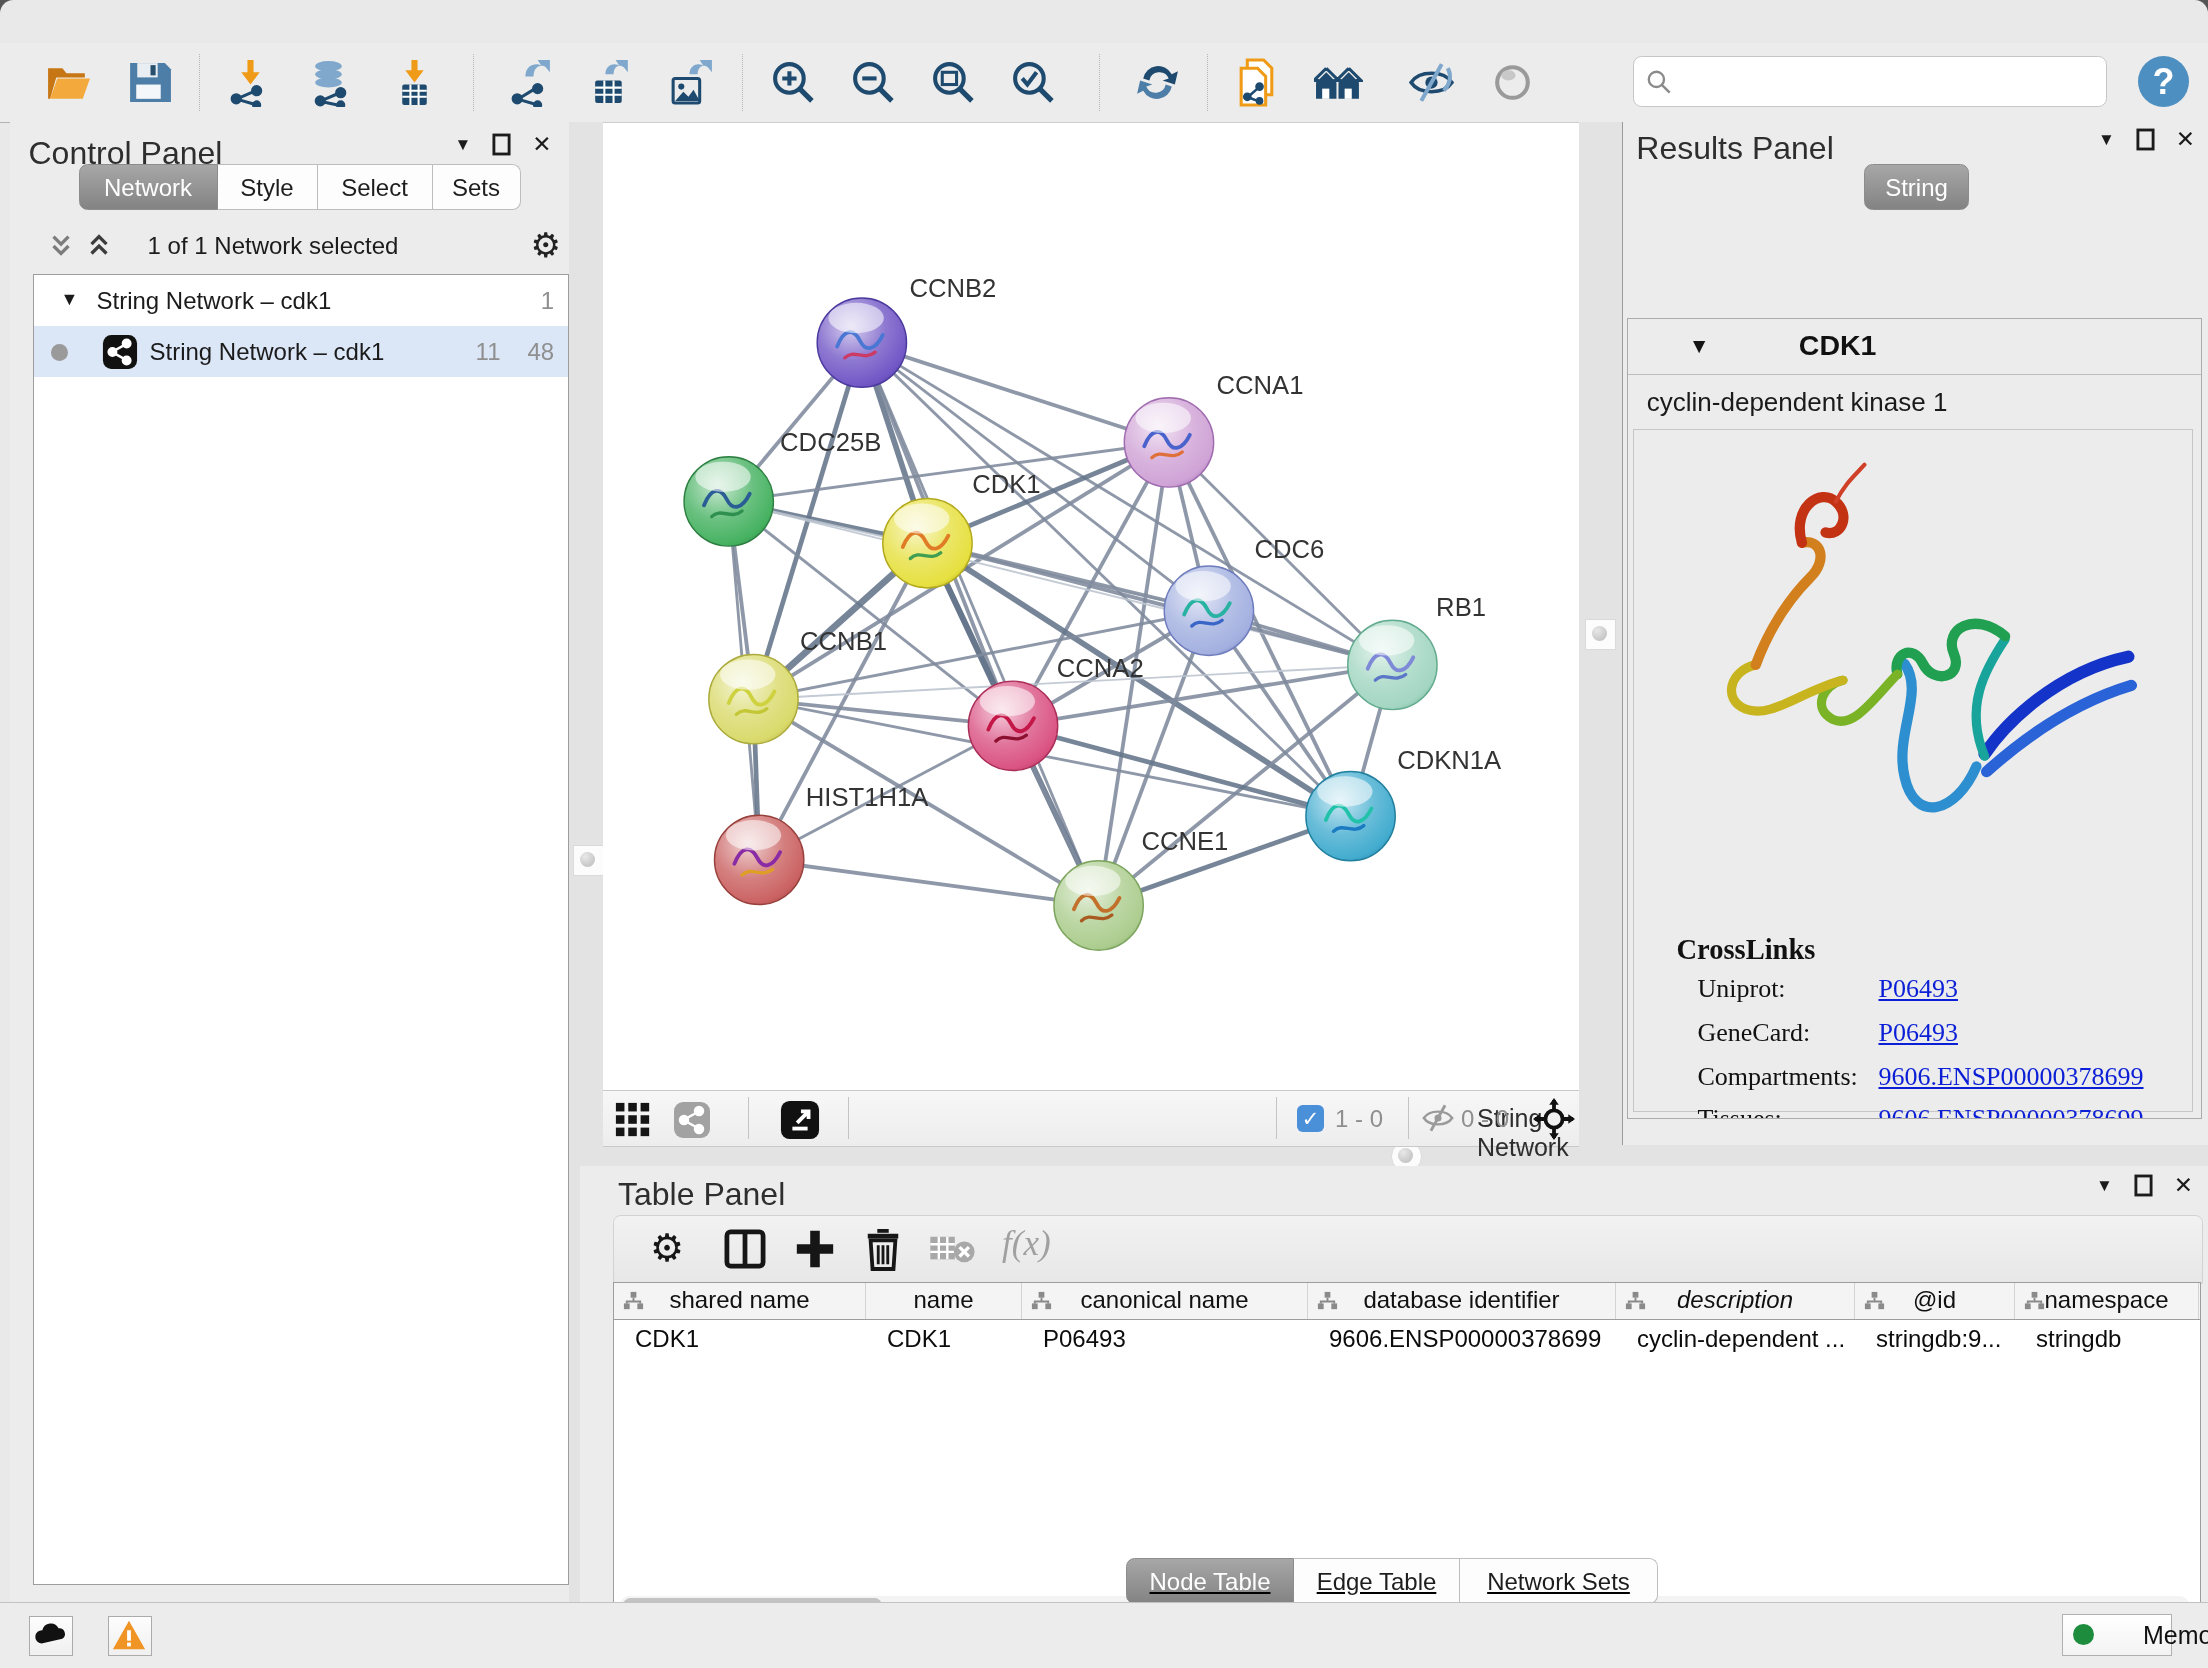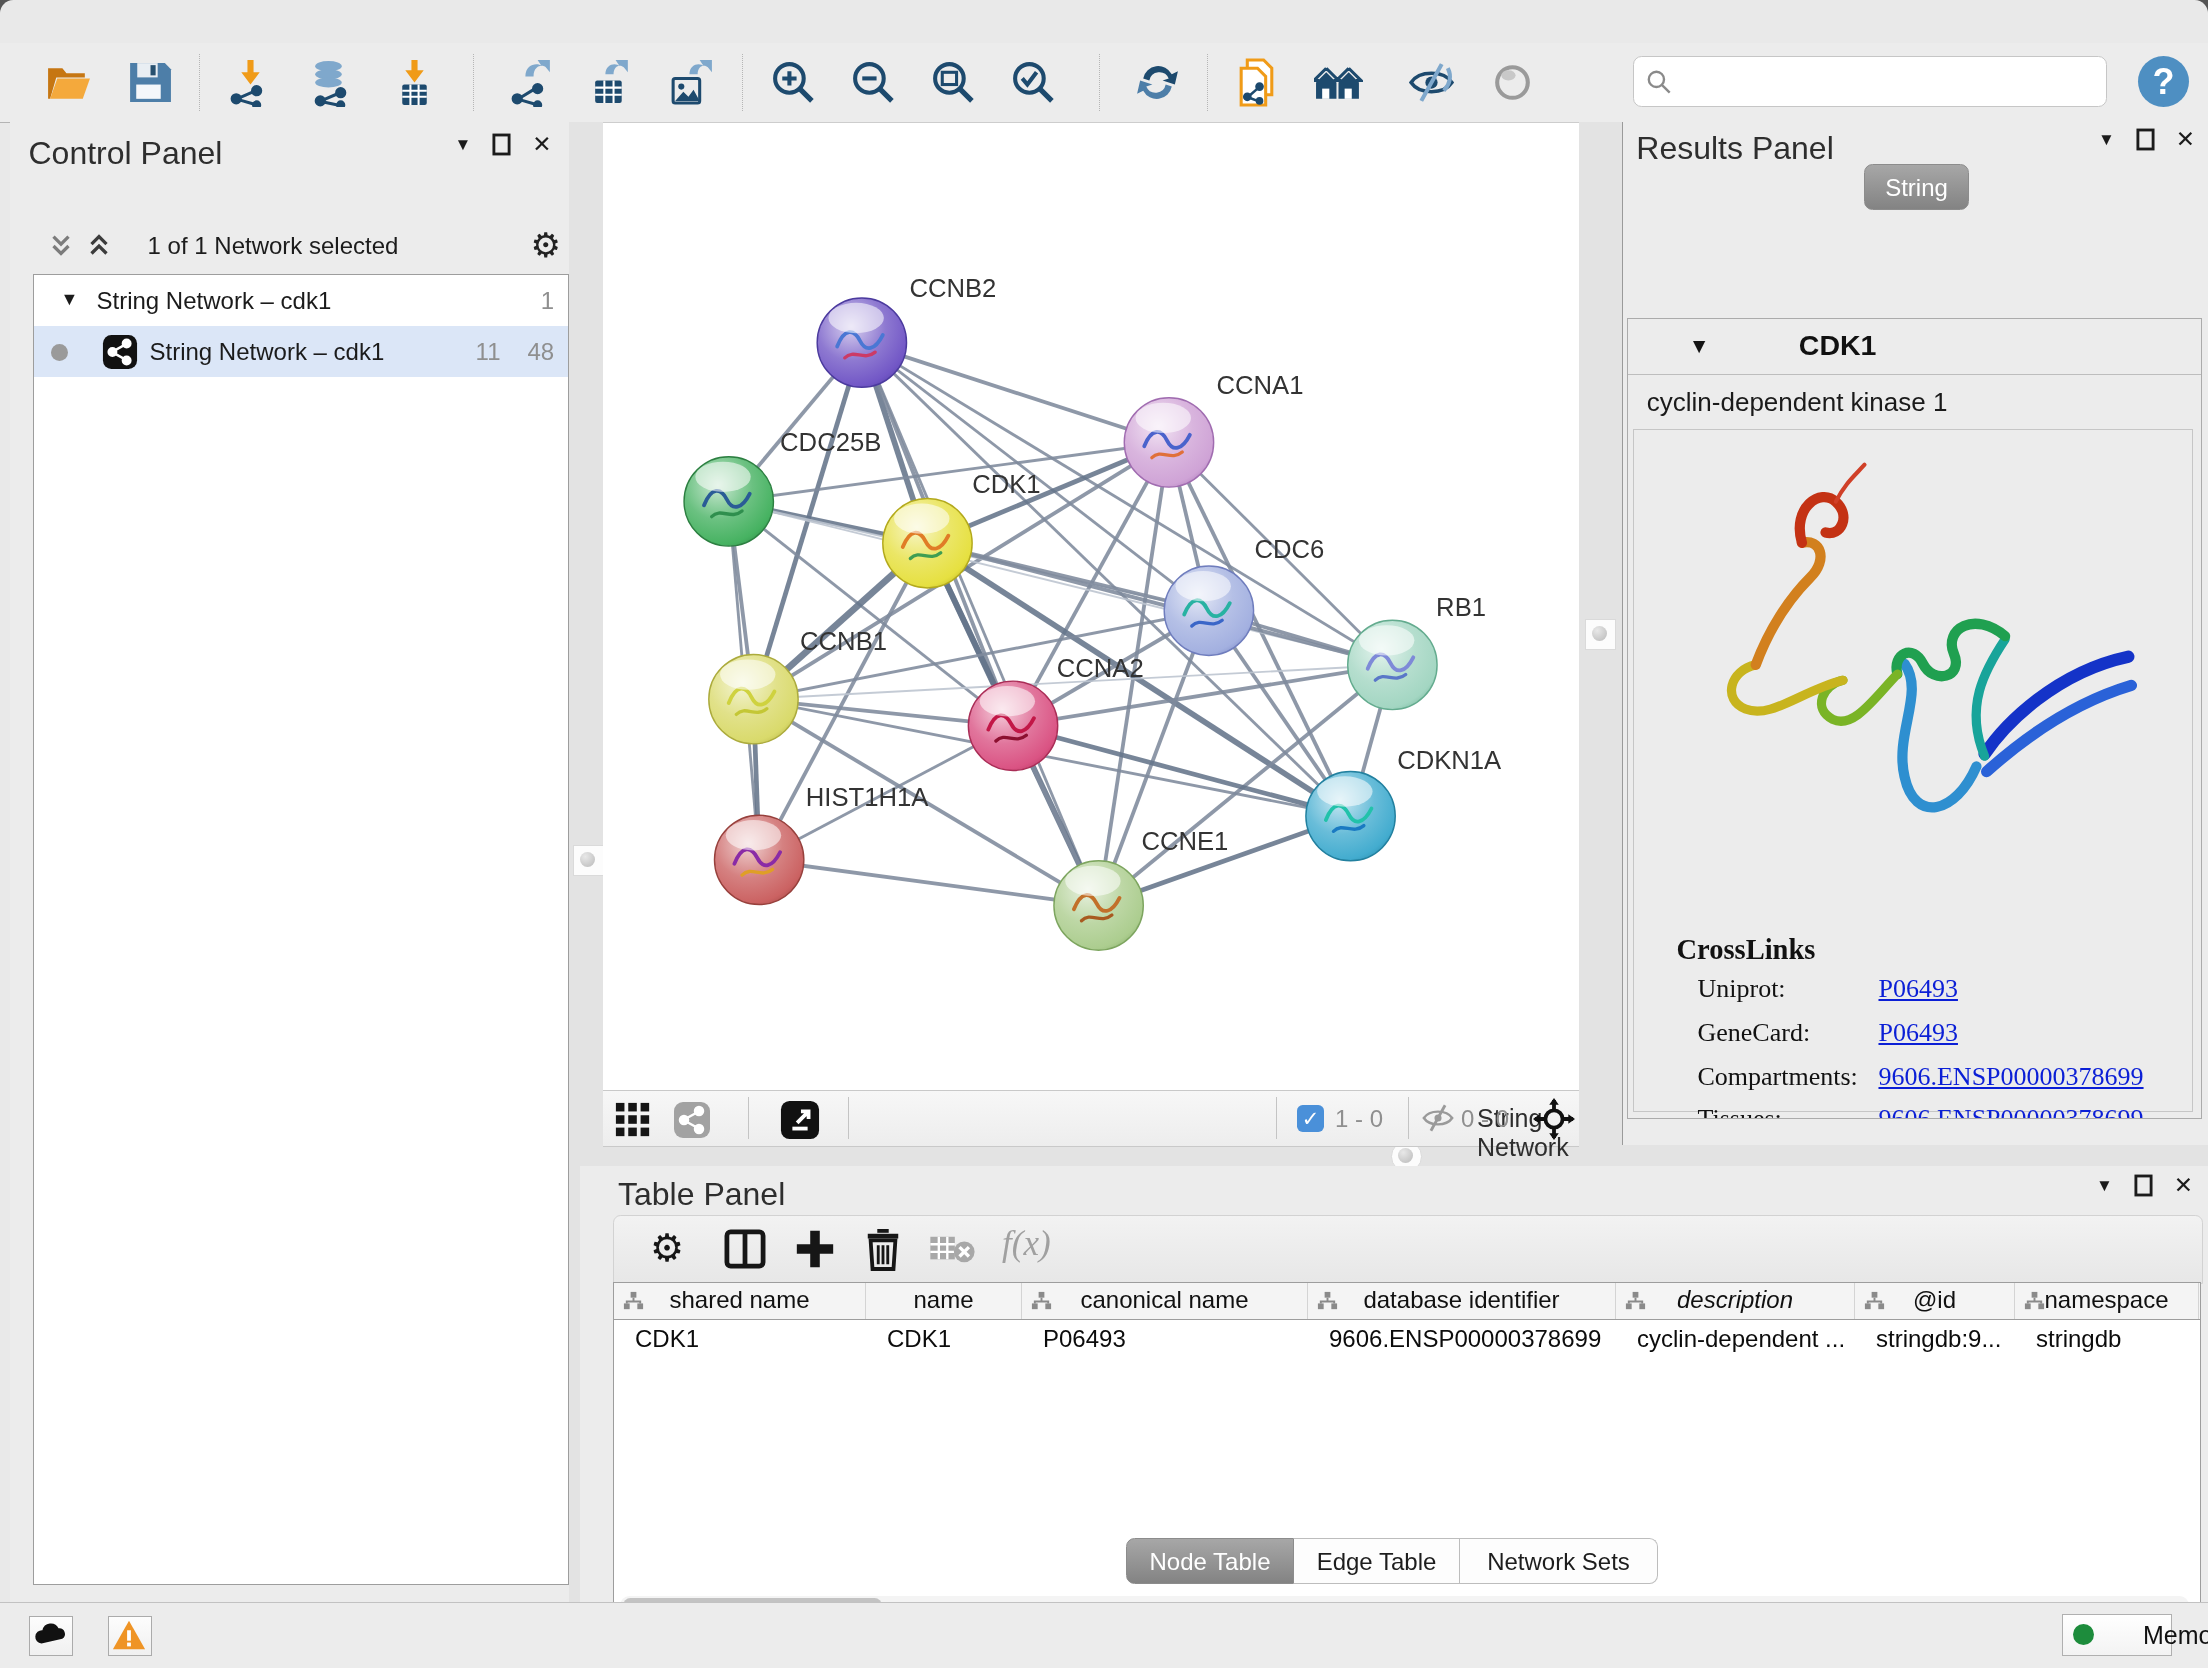--- a/index.html
+++ b/index.html
@@ -92,21 +92,21 @@
   #tp-headrow{position:absolute;left:0;top:0;width:100%;height:36px;background:#f4f4f4;
     border-bottom:1.9px solid #9d9d9d;display:flex;}
   .th{position:relative;height:36px;border-right:1px solid #d4d4d4;box-sizing:border-box;
     font-size:24px;color:#101010;text-align:center;line-height:34px;overflow:hidden;white-space:nowrap;}
   .th svg{position:absolute;left:7.6px;top:6.7px;}
   #tp-datarow{position:absolute;left:0;top:36px;width:100%;height:40px;display:flex;}
   .td{height:40px;font-size:24px;color:#0c0c0c;line-height:40px;padding-left:21px;box-sizing:border-box;
     overflow:hidden;white-space:nowrap;}
   #tp-scroll{position:absolute;left:5.7px;bottom:7.6px;width:1569px;height:19px;background:#f4f4f4;border-radius:9.5px;}
   #tp-thumb{position:absolute;left:3.8px;top:1.9px;width:259px;height:15px;background:#c3c3c3;border-radius:7.6px;}
-  #tp-tabs{position:absolute;left:546px;top:372px;}
+  #tp-tabs{position:absolute;left:546px;top:392px;text-decoration:underline;}
   
   #statusbar{position:absolute;left:0;top:1602px;width:100%;height:67px;background:#ececec;
     border-top:1px solid #c2c2c2;}
   .sb-btn{position:absolute;top:13.3px;width:44px;height:40px;background:linear-gradient(#fdfdfd,#f0f0f0);
     border:1.9px solid #ababab;box-sizing:border-box;}
   #memory-button{position:absolute;left:2062px;top:11.4px;width:110px;height:42px;
     background:linear-gradient(#ffffff,#f3f3f3);border:1.9px solid #b0b0b0;box-sizing:border-box;
     font-size:25px;color:#111;}
   #memory-dot{position:absolute;left:9.5px;top:8.6px;width:21px;height:21px;border-radius:50%;background:#1d8c3c;}
   #memory-label{position:absolute;left:36px;top:5.7px;margin-left:44px;}
@@ -249,20 +249,26 @@
   </div>
 
   <div id="control-panel">
     <div id="cp-title" class="panel-title">Control Panel</div>
     <div class="panel-btns" style="right:17px;top:11.4px">
       <span class="pb" style="font-size:17px">▼</span>
       <svg width="19" height="23" viewBox="0 0 20 24">
           <rect x="2" y="2" width="16" height="20" fill="none" stroke="#1b1b1b" stroke-width="3"></rect>
         </svg>
       <span class="pb" style="font-weight:bold">✕</span>
+    </div>
+    <div id="cp-tabs" class="tabgroup">
+      <div class="tab active" style="width:139px">Network</div>
+      <div class="tab" style="width:100px">Style</div>
+      <div class="tab" style="width:115px">Select</div>
+      <div class="tab" style="width:88px">Sets</div>
     </div>
     <div id="cp-listheader">
       <svg class="chev" style="left:13.3px" width="30" height="30" viewBox="0 0 32 32">
         <path d="M8 6l8 8 8-8M8 16l8 8 8-8" fill="none" stroke="#7c7c7c" stroke-width="3.5"></path>
       </svg>
       <svg class="chev" style="left:51px" width="30" height="30" viewBox="0 0 32 32">
         <path d="M8 14l8-8 8 8M8 24l8-8 8 8" fill="none" stroke="#3c3c3c" stroke-width="3.5"></path>
       </svg>
       <div id="cp-count">1 of 1 Network selected</div>
       <div id="cp-gear">⚙</div>

